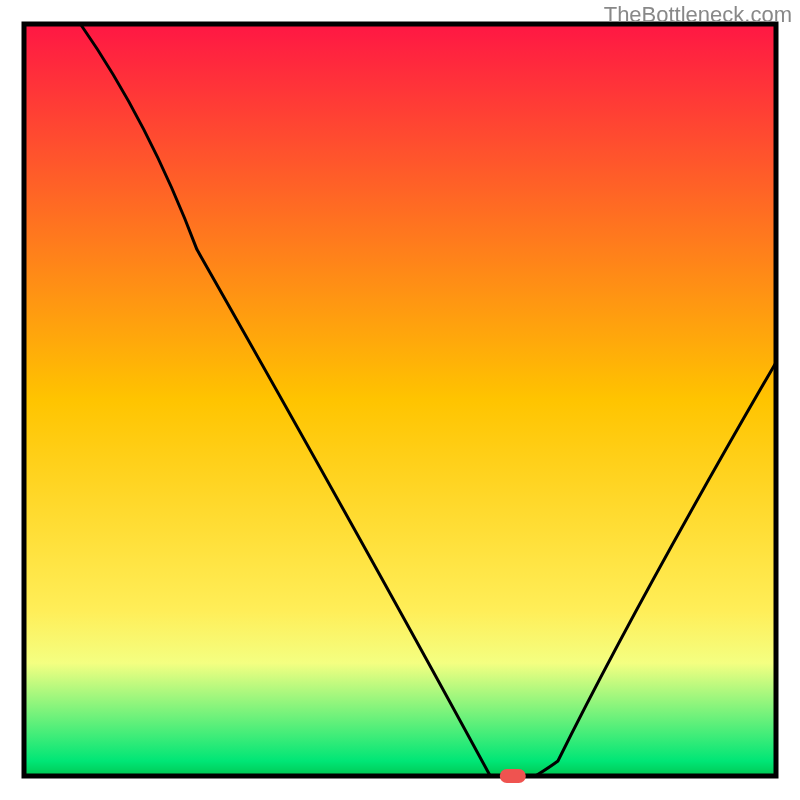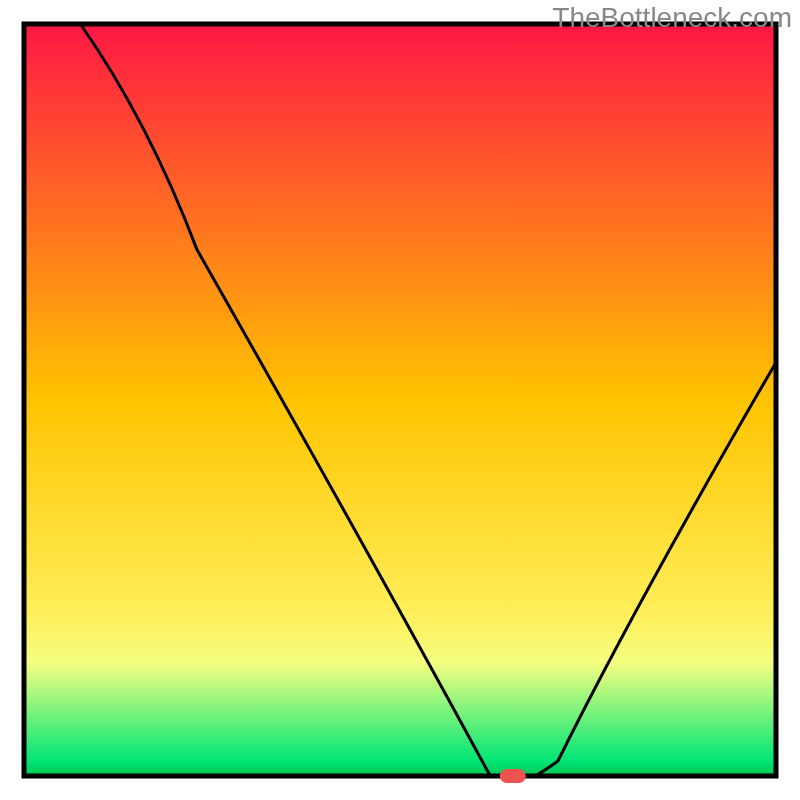--- a/index.html
+++ b/index.html
@@ -13,21 +13,21 @@
   .container {
     position: relative;
     width: 800px;
     height: 800px;
   }
   .watermark {
     position: absolute;
     top: 2px;
     right: 8px;
     color: #888888;
-    font-size: 28px;
+    font-size: 22px;
     font-weight: 500;
     z-index: 3;
   }
   svg.chart {
     position: absolute;
     top: 0;
     left: 0;
   }
 </style>
 </head>

